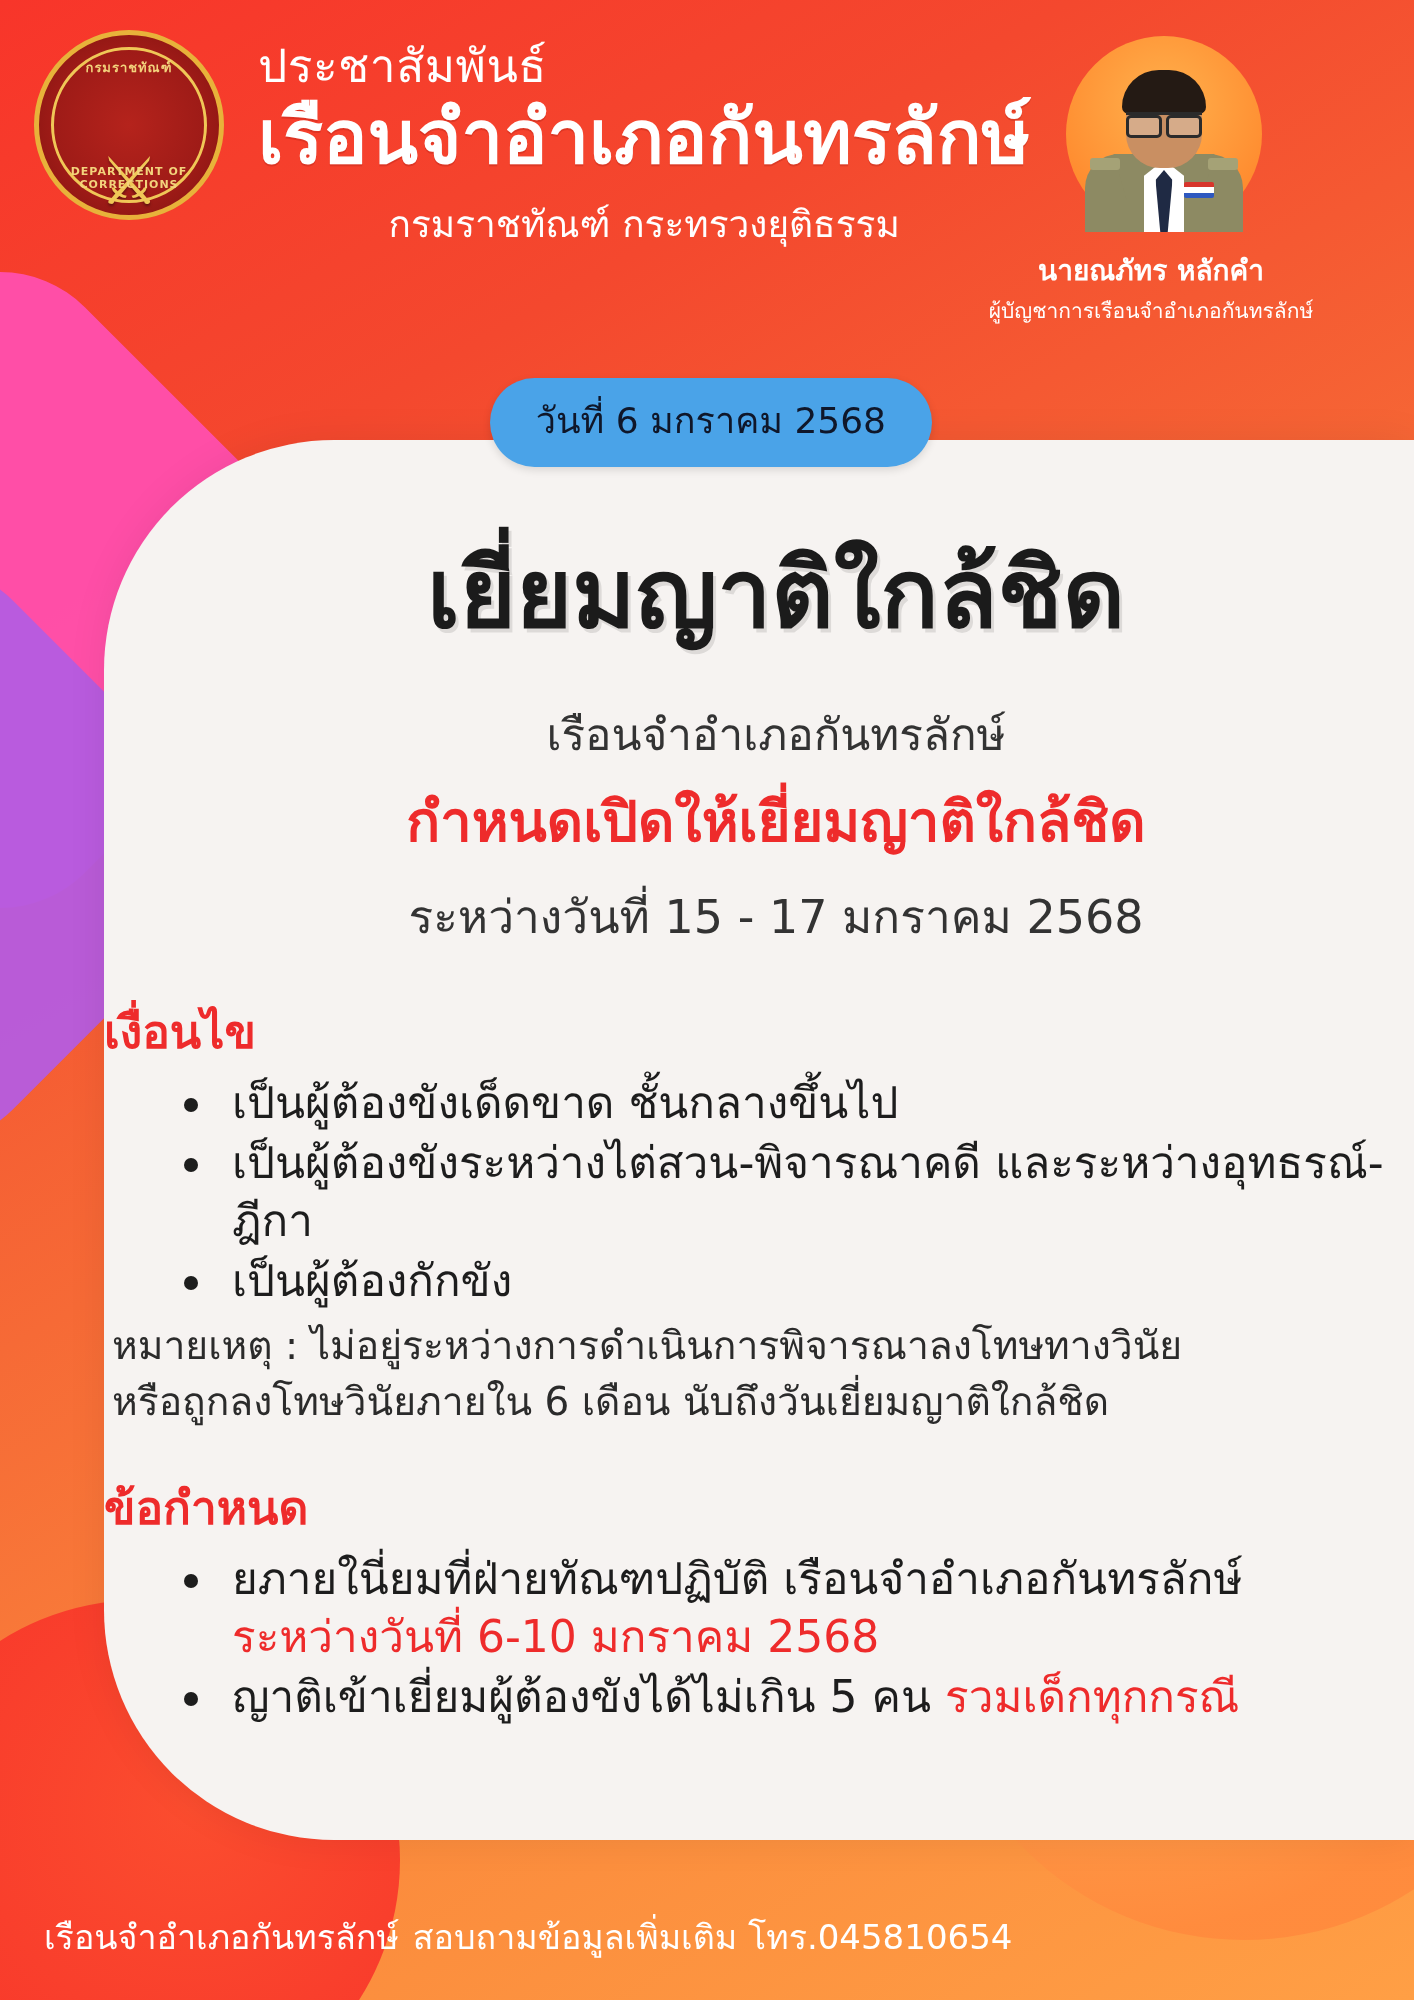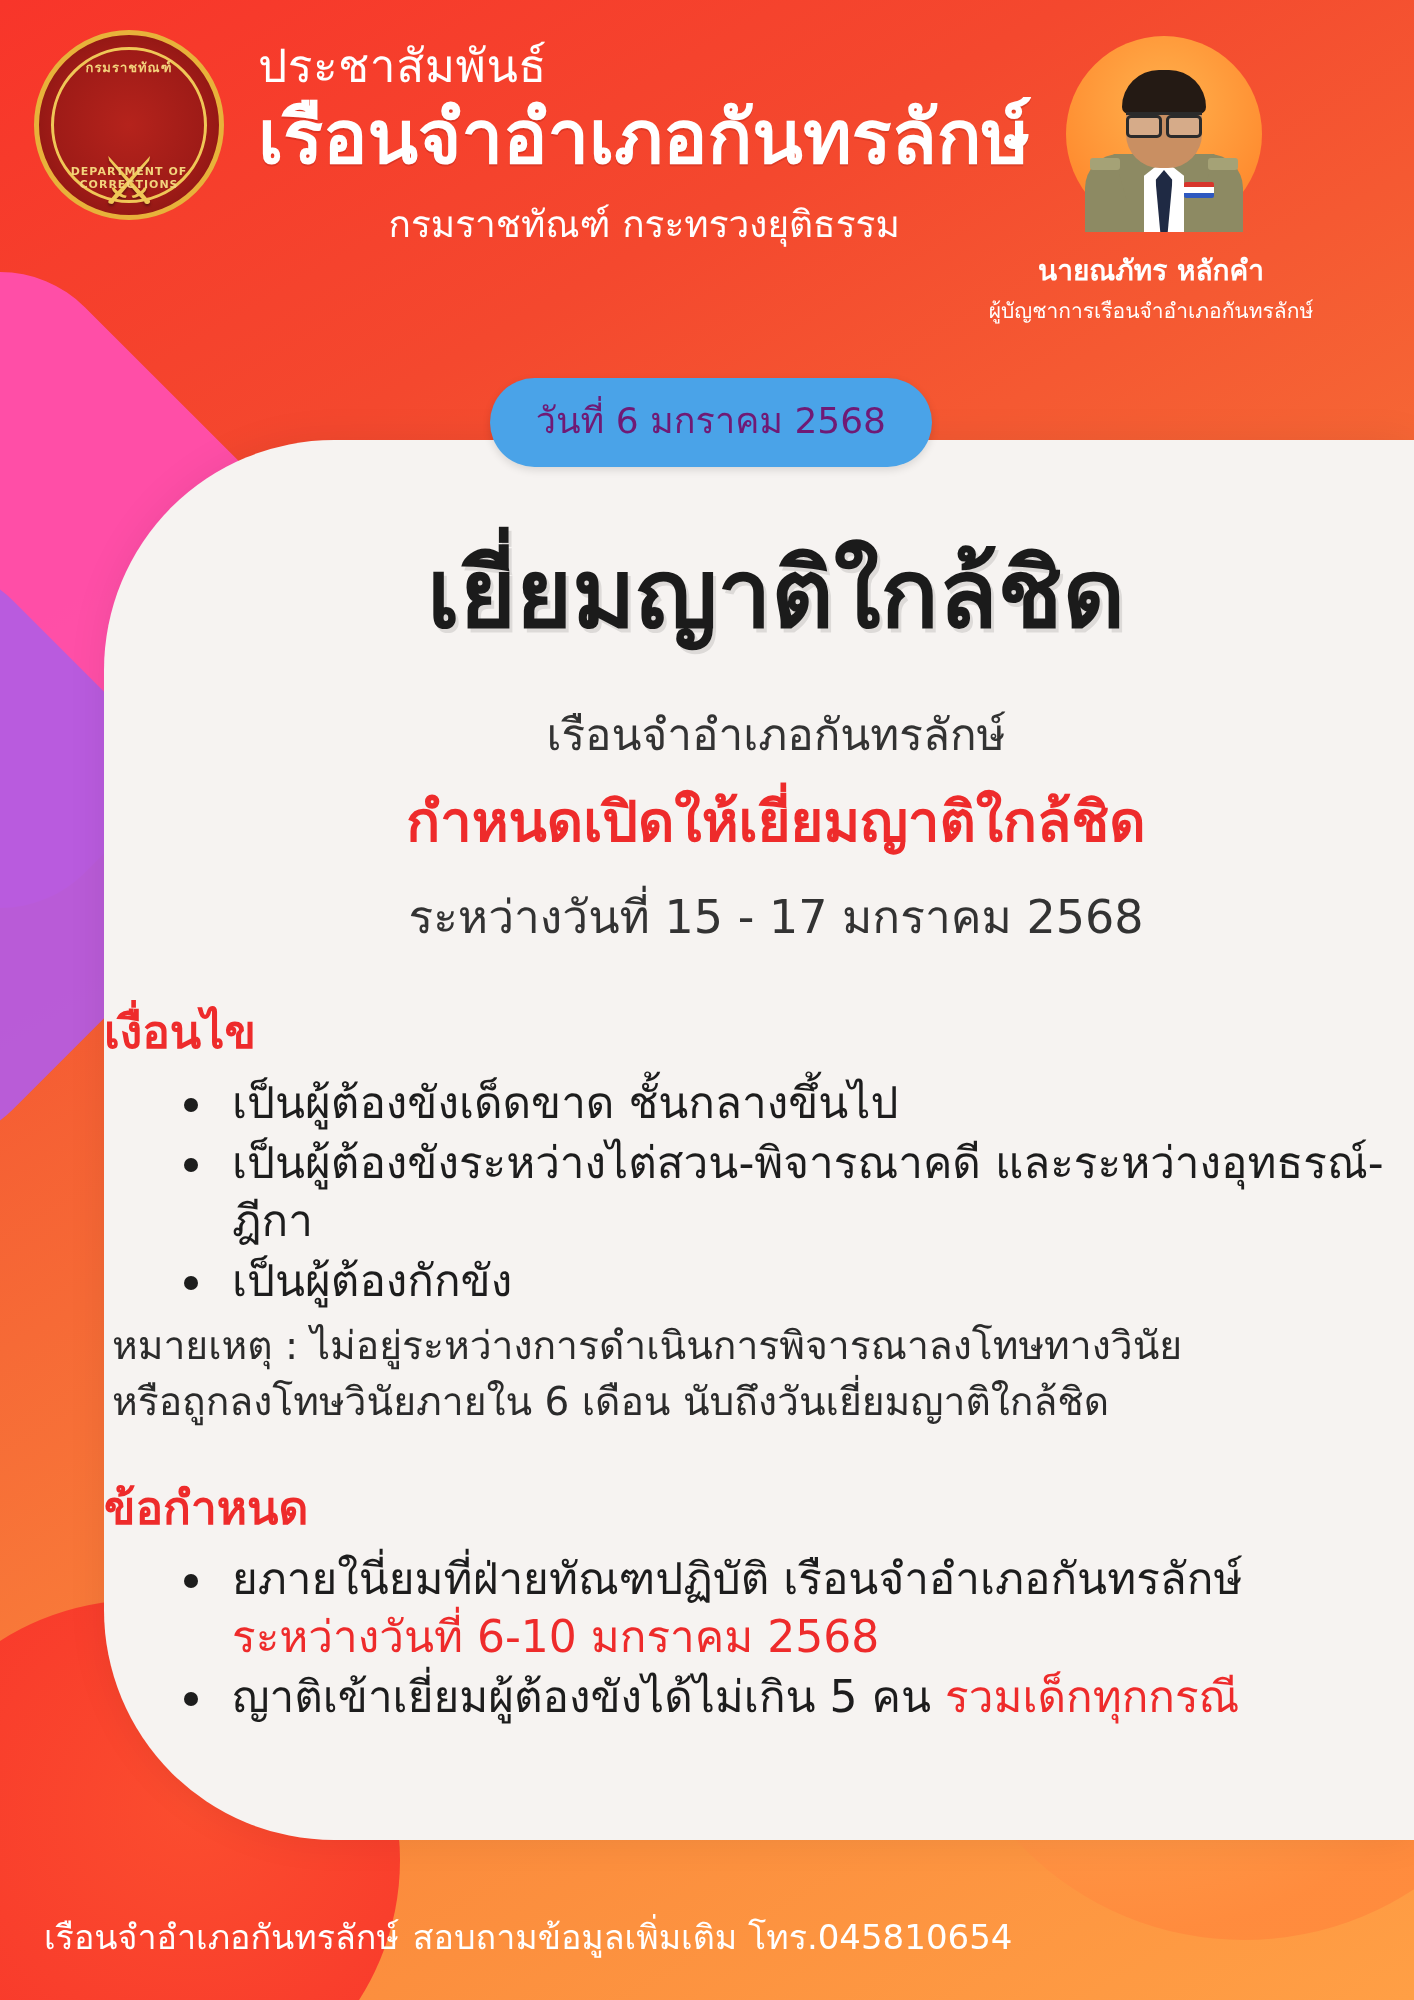--- a/index.html
+++ b/index.html
@@ -239,21 +239,21 @@
     color: #ffffff;
   }
   .officer-name .n1 { font-size: 28px; font-weight: 700; }
   .officer-name .n2 { font-size: 21px; font-weight: 400; margin-top: 2px; }
 
   
   .date-pill {
     position: absolute;
     right: 482px; top: 378px;
     background: #4aa3e8;
-    color: #701a75;
+    color: #0f172a;
     font-size: 36px;
     padding: 14px 46px 18px;
     border-radius: 50px;
     box-shadow: 0 3px 8px rgba(0,0,0,.12);
     white-space: nowrap;
   }
 
   
   .body-wrap {
     position: absolute;

